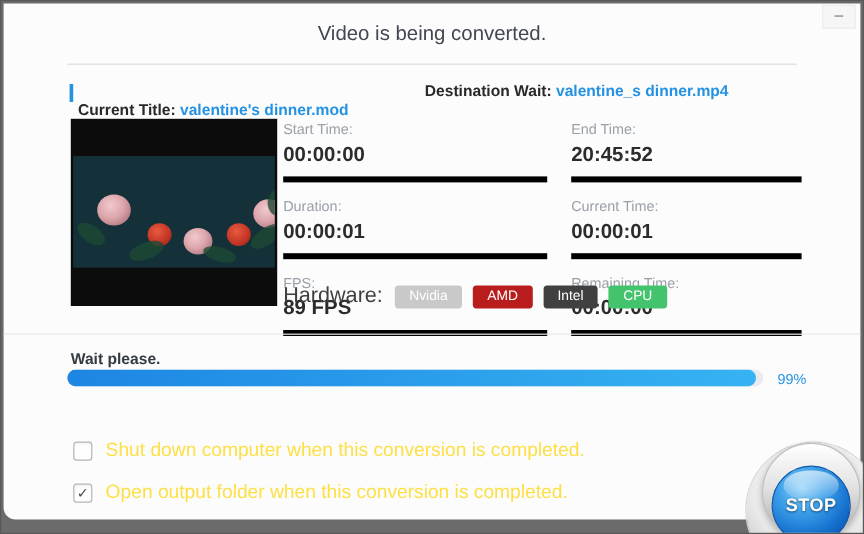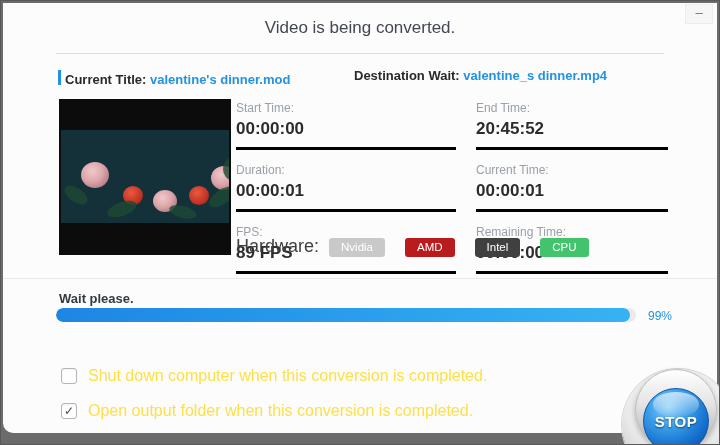--- a/index.html
+++ b/index.html
@@ -19,49 +19,49 @@
   }
   .title{
     position:absolute;top:17px;left:0;width:100%;text-align:center;z-index:3;
     font-size:17px;color:#424752;
   }
   .sep-title{position:absolute;left:55px;right:55px;top:52px;height:1px;background:#dcdcdc;z-index:3;}
   .sep-full{position:absolute;left:2px;right:2px;top:277px;height:1px;background:#e8e8e8;z-index:3;}
 
   .file-row{position:absolute;top:67px;left:0;width:100%;z-index:3;font-size:13px;}
   .accent-bar{position:absolute;left:57px;top:2px;width:3px;height:15px;background:#2492e2;}
-  .file-current{position:absolute;left:64px;top:4px;}
+  .file-current{position:absolute;left:64px;top:16px;}
   .file-dest{position:absolute;left:353px;top:0;}
   .file-label{font-weight:bold;color:#292929;}
   .file-value{font-weight:bold;color:#2492e2;}
 
   .thumb{
     position:absolute;left:58px;top:98px;width:172px;height:156px;z-index:3;
     background:#0c0c0c;
   }
   .video{
     position:absolute;left:2px;right:2px;top:31px;height:93px;
     background:#14313a;overflow:hidden;
   }
   .rose{position:absolute;border-radius:50%;}
   .rose.pink{background:radial-gradient(circle at 40% 35%,#f0c9cc 0%,#dca6ab 45%,#b27a83 80%,#8c5a64 100%);}
   .rose.red{background:radial-gradient(circle at 40% 35%,#e85a40 0%,#cf3а26 40%,#c23424 60%,#7e1f16 100%);background:radial-gradient(circle at 40% 35%,#e85a40 0%,#c23424 60%,#7e1f16 100%);}
   .leaf{position:absolute;background:#1d4a35;border-radius:50%;opacity:.8;}
 
   .col{position:absolute;top:100px;z-index:3;}
   .col-left{left:235px;width:220px;}
   .col-right{left:475px;width:192px;}
-  .field{margin-bottom:13px;border-bottom:3px solid #000000;padding-bottom:8px;}
+  .field{margin-bottom:13px;border-bottom:5px solid #000000;padding-bottom:8px;}
   .field .label{font-size:12px;color:#9aa0a8;display:block;}
   .field .value{font-size:17px;font-weight:bold;color:#2c2c2c;display:block;margin-top:4px;}
 
   .hw-row{position:absolute;left:235px;top:235px;z-index:3;display:flex;align-items:center;}
   .hw-label{font-size:18px;color:#3f3f3f;margin-right:10px;}
   .hw-btn{
-    display:inline-block;margin-right:20px;padding:2px 12px;border-radius:3px;
+    display:inline-block;margin-right:9px;padding:2px 12px;border-radius:3px;
     font-size:11.5px;color:#ffffff;line-height:15px;cursor:default;
   }
 
   .wait-text{position:absolute;left:58px;top:290px;z-index:3;font-size:13px;font-weight:bold;color:#343a42;}
   .track{
     position:absolute;left:55px;top:307px;width:580px;height:14px;z-index:3;
     background:#eaeaef;border-radius:7px;overflow:hidden;
   }
   .fill{height:100%;border-radius:7px;}
   .pct{position:absolute;left:647px;top:308px;z-index:3;font-size:12px;color:#2492e2;}

